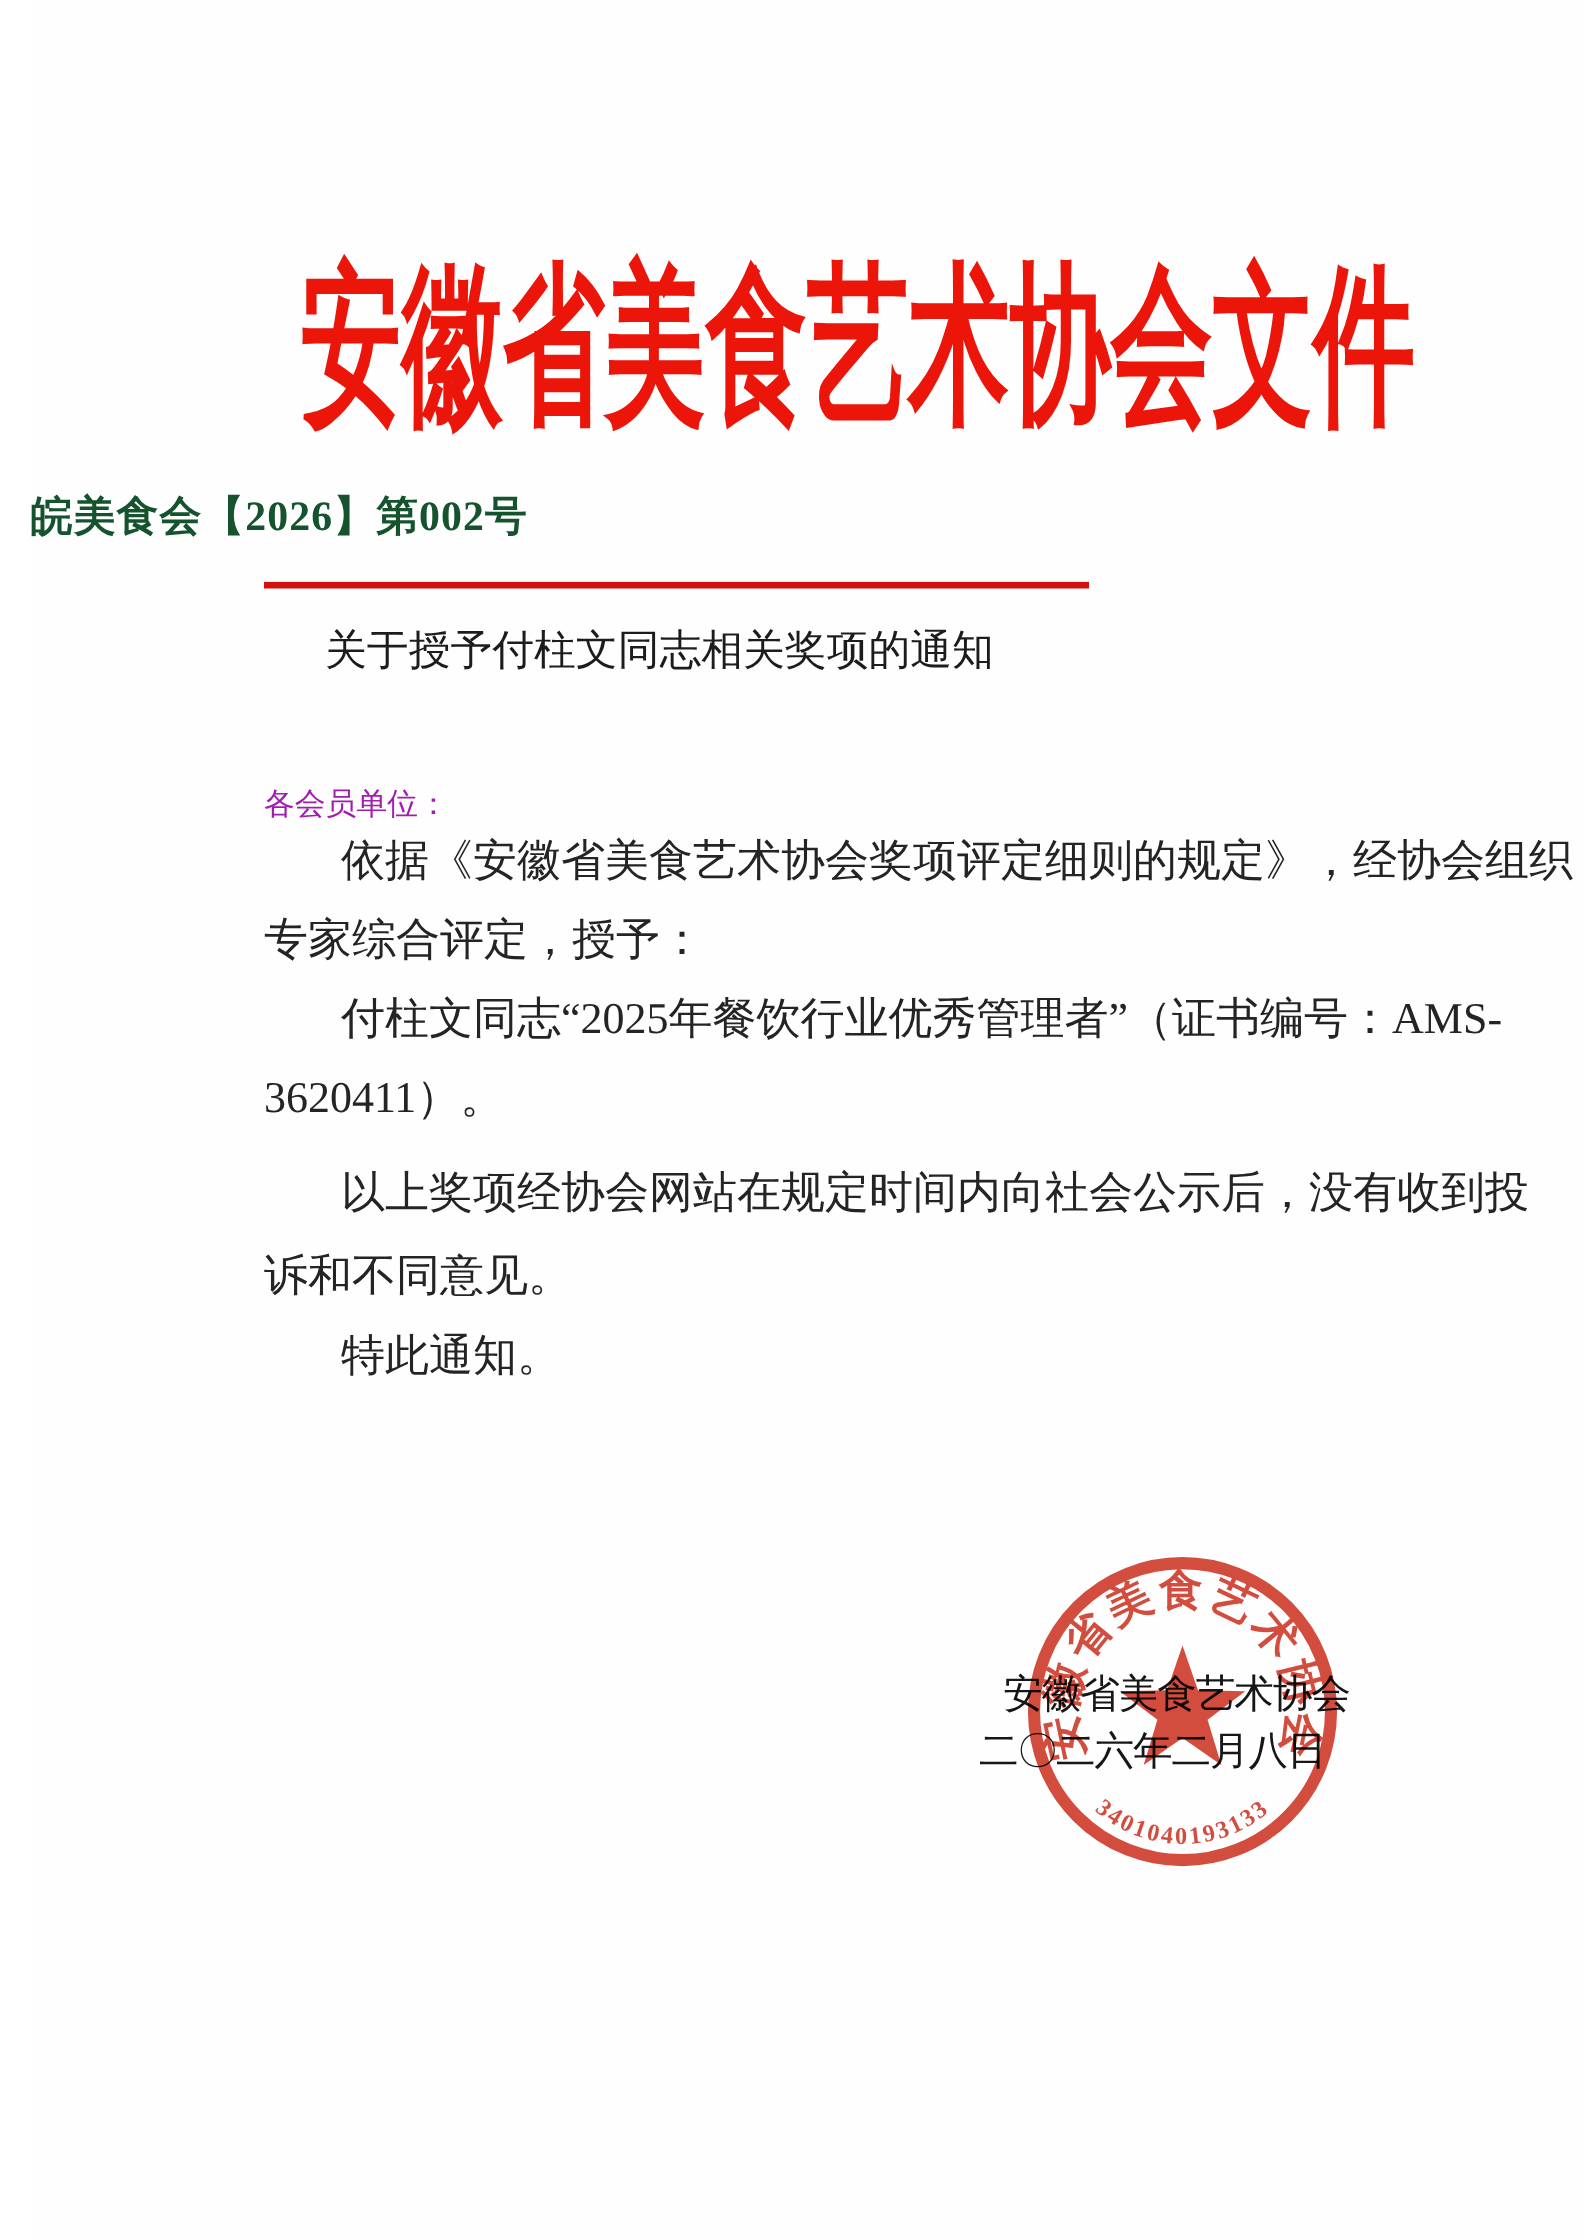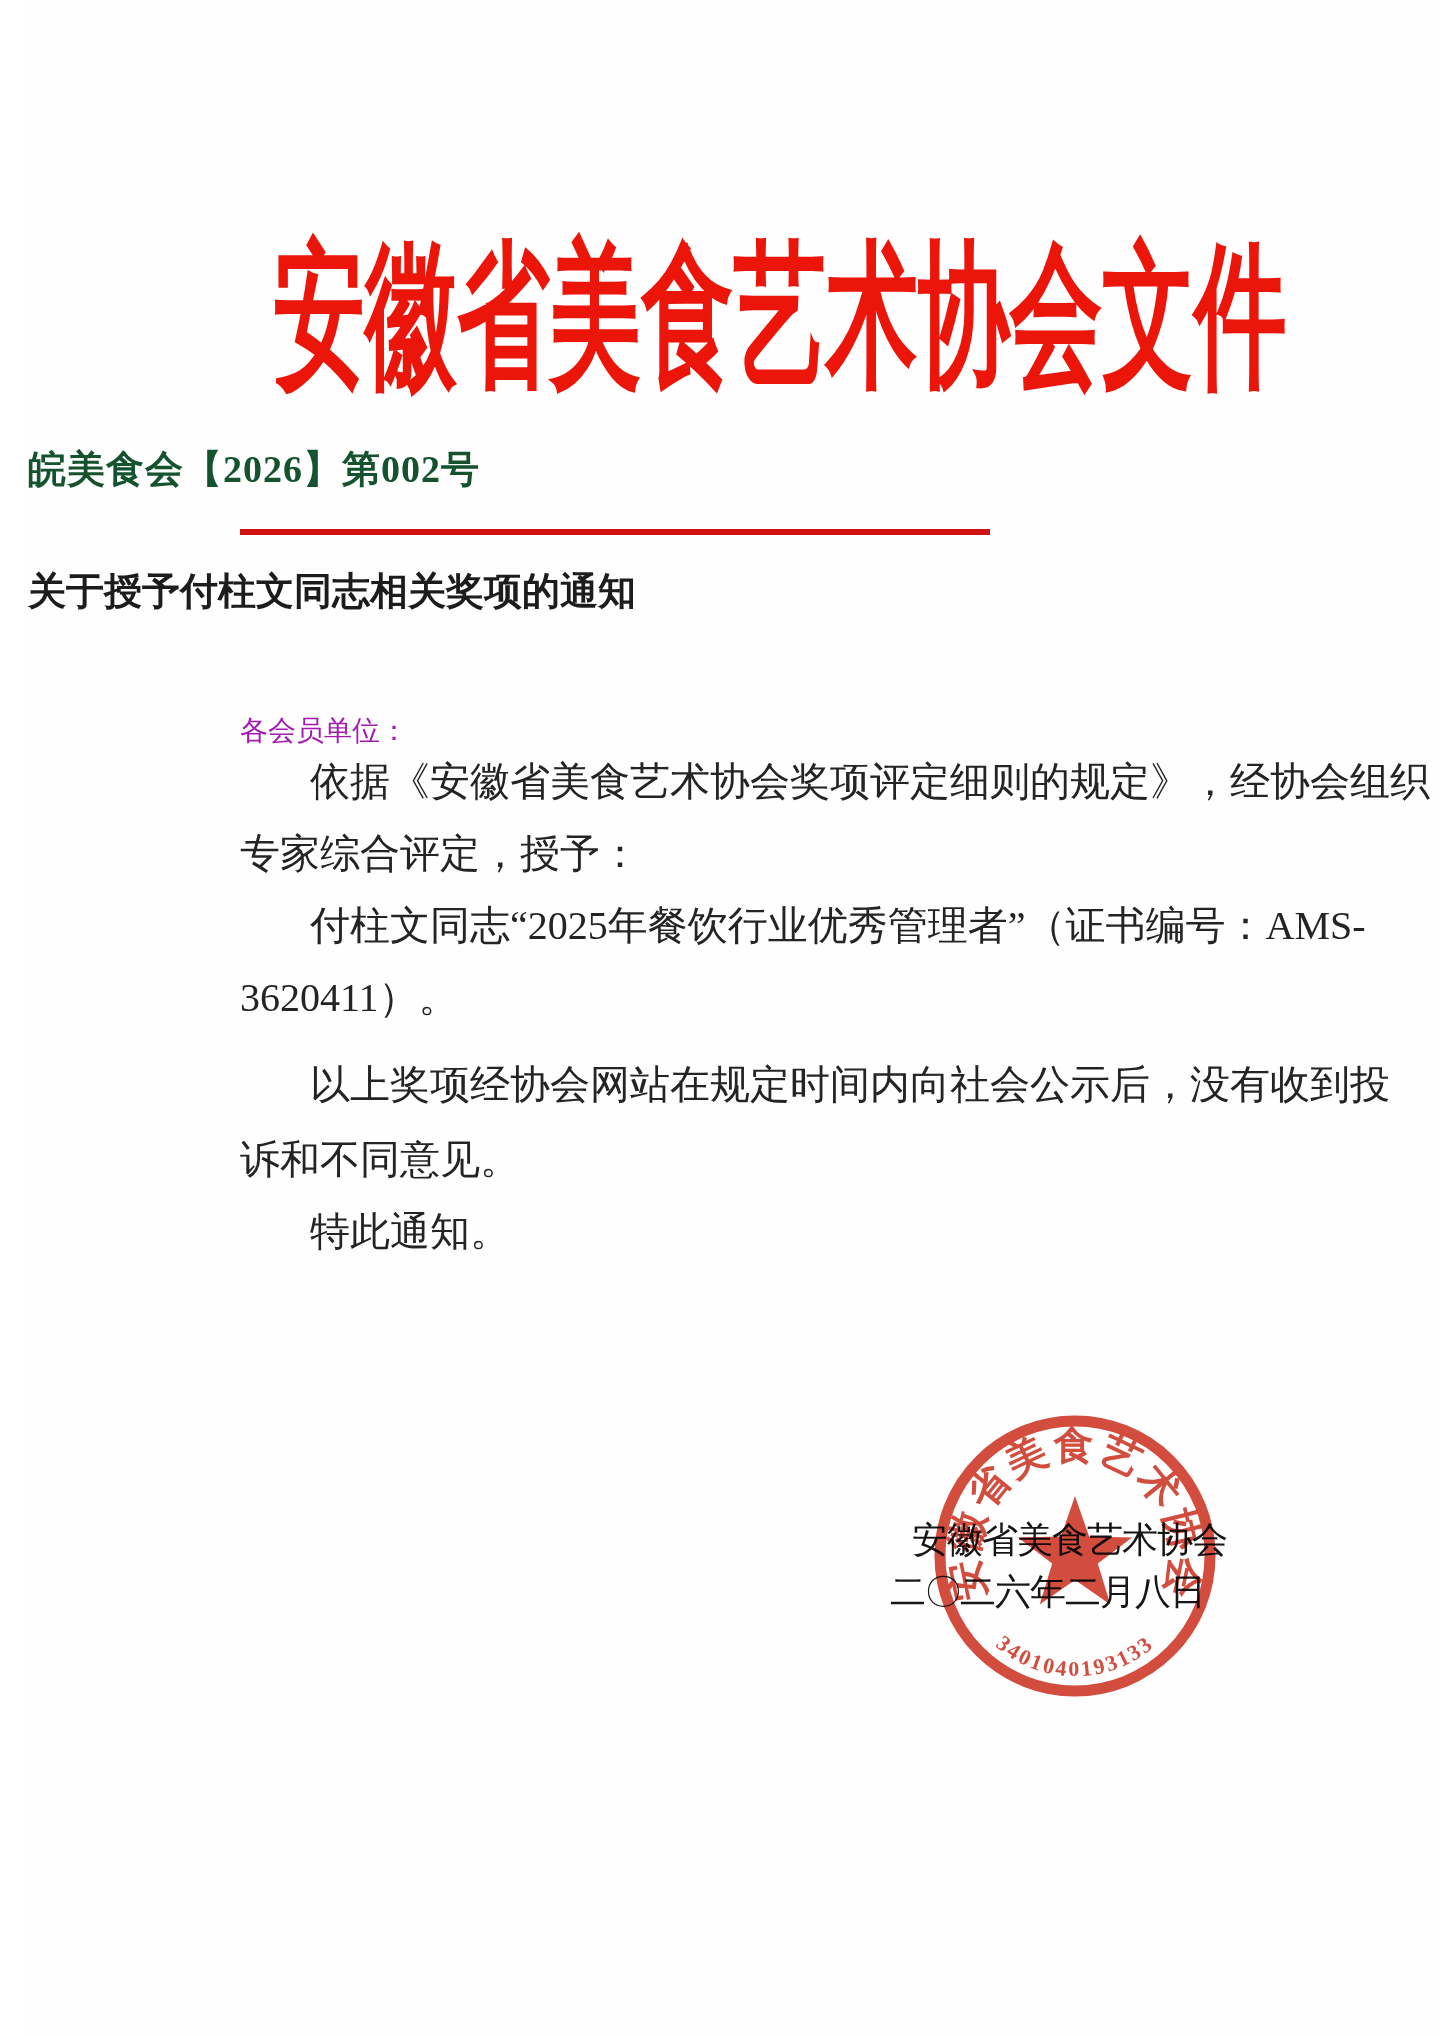--- a/index.html
+++ b/index.html
@@ -47,22 +47,23 @@
     width:750px;
     height:6px;
     background:#d01310;
   }
   
   .subject{
     position:absolute;
     left:0;
     top:566px;
     width:1143px;
+    text-align:center;
     font-size:38px;
-    font-weight:bold;
+    font-weight:normal;
     color:#1c1c1c;
   }
   .salutation{
     position:absolute;
     left:212px;
     top:712px;
     font-size:28px;
     color:#a21caf;
   }
   .body-text{

